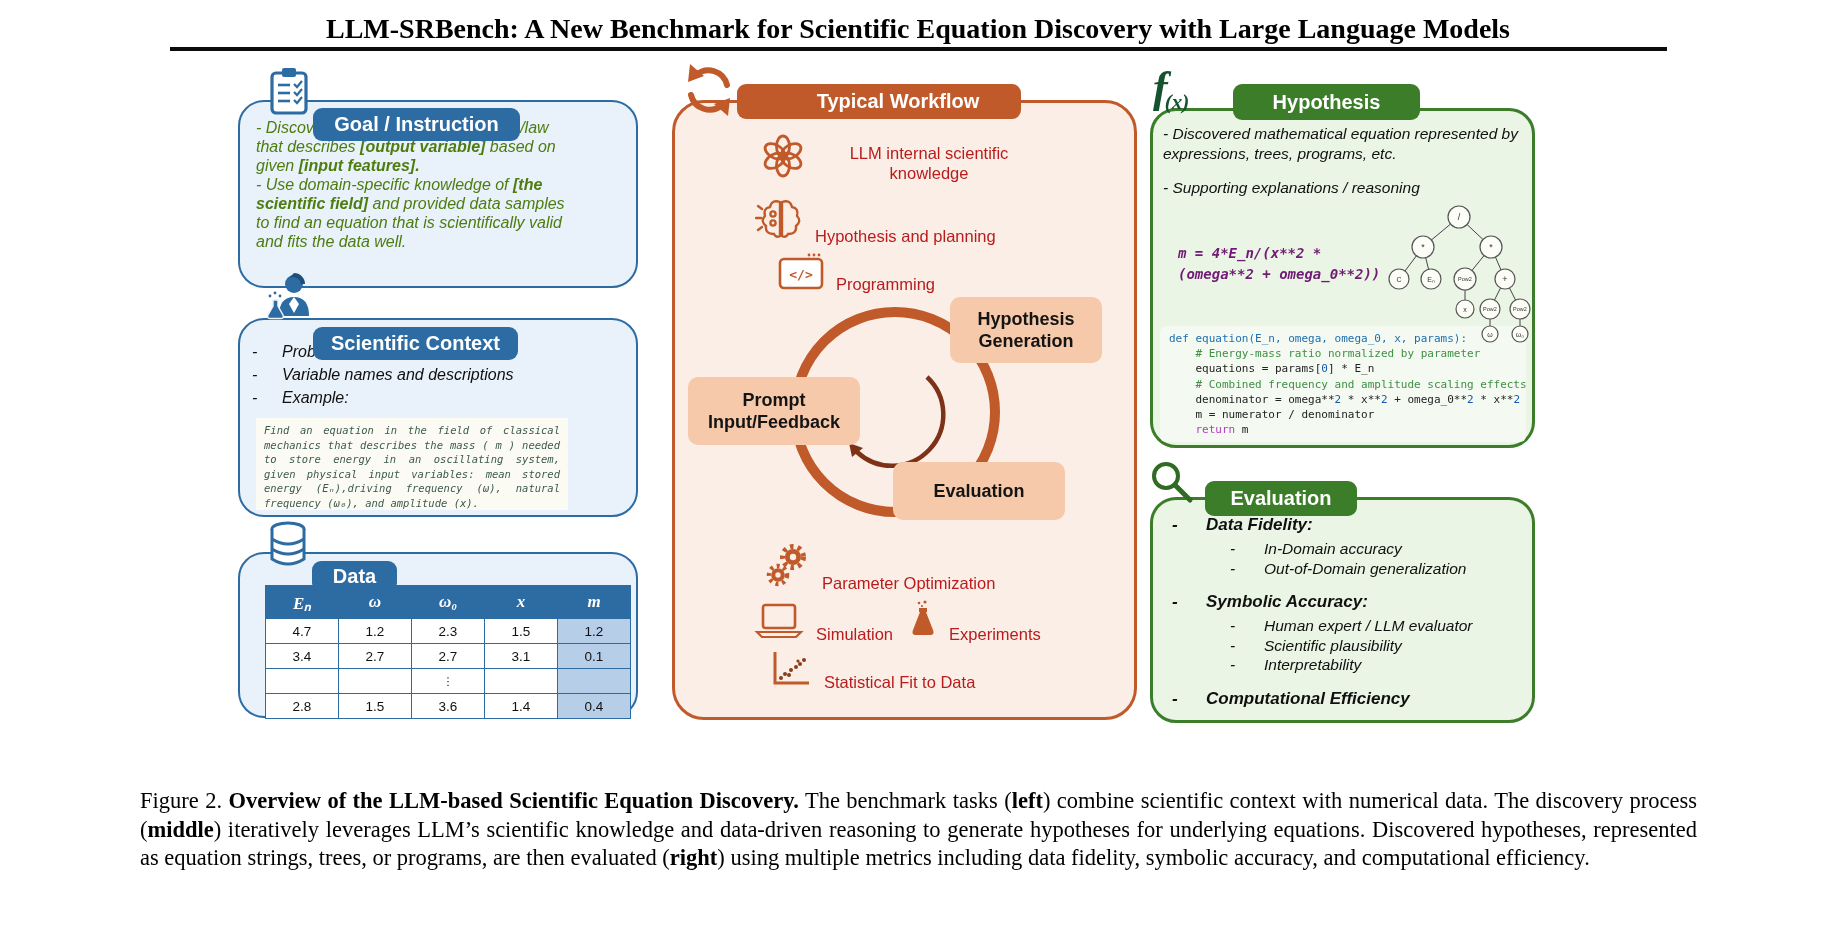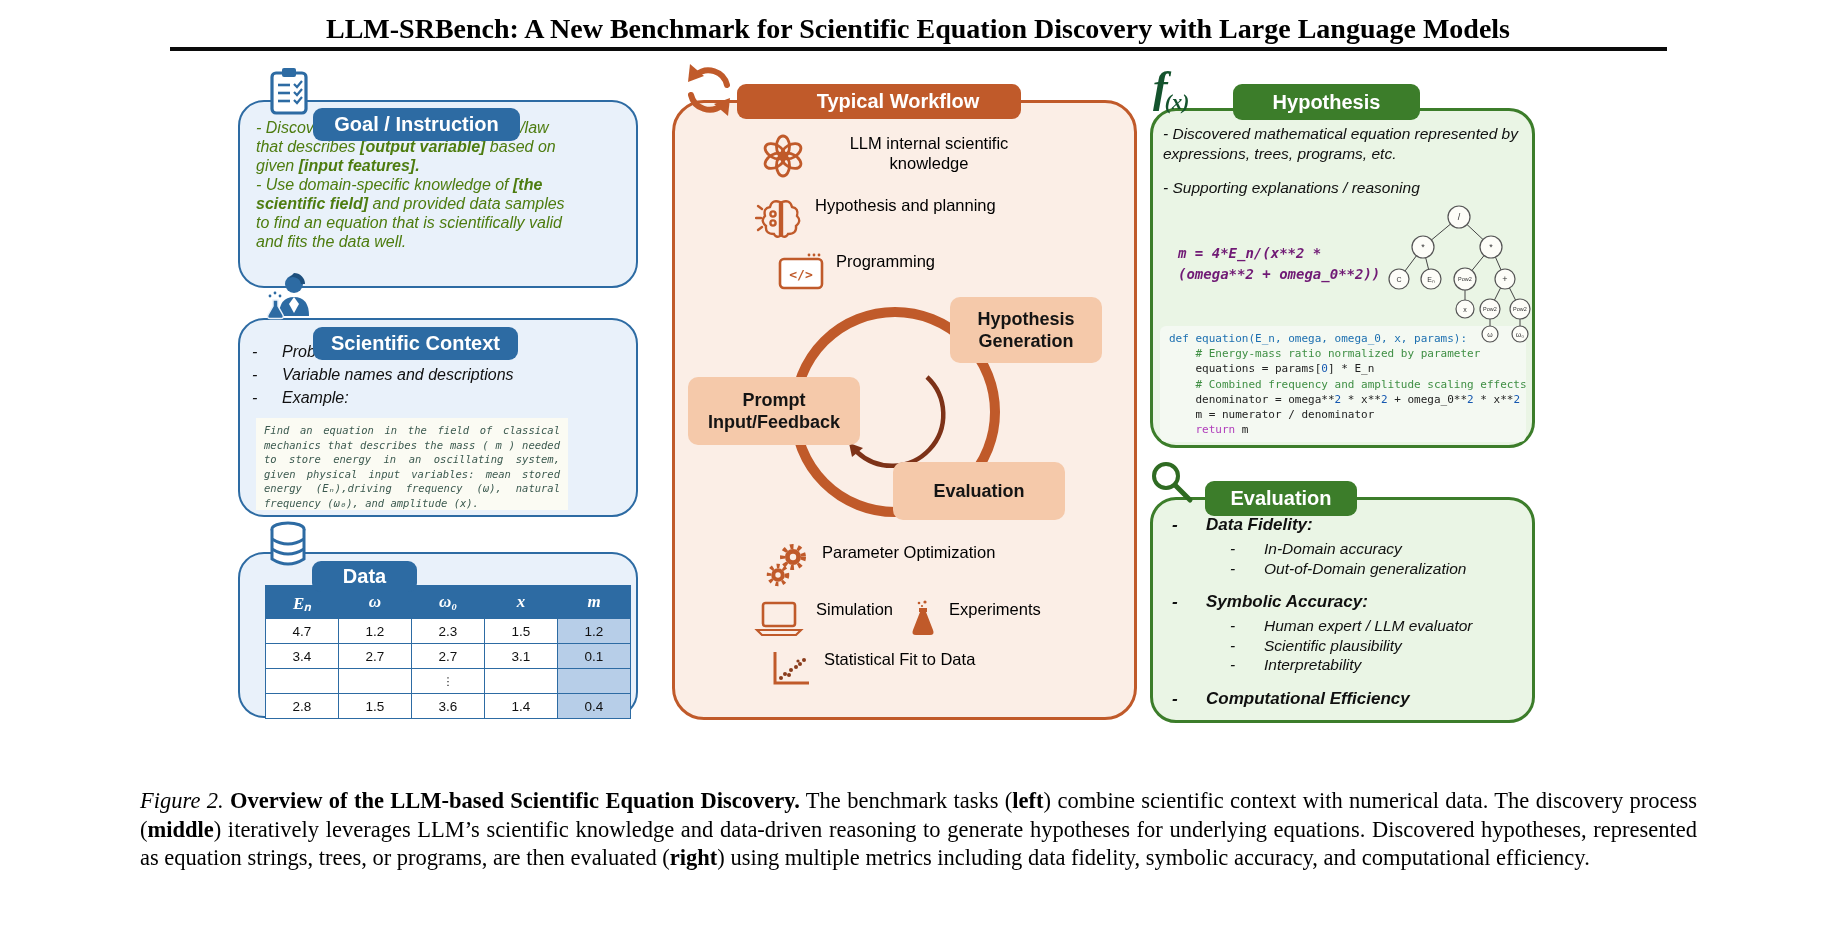--- a/index.html
+++ b/index.html
@@ -42,21 +42,21 @@
   table.data-table{position:absolute;left:265px;top:585px;border-collapse:collapse;z-index:3;}
   table.data-table th{width:70px;height:30px;background:#2d6ba3;color:#fff;
     font-family:"Liberation Serif",serif;font-style:italic;font-weight:bold;font-size:17px;
     border:1.5px solid #2d6ba3;text-align:center;}
   table.data-table td{width:70px;height:22px;background:#fff;border:1.5px solid #2d6ba3;
     font-size:13.5px;text-align:center;color:#111;}
   table.data-table td.m-col{background:#b7cee8;}
   table.data-table td.dots{font-size:11px;}
 
   
-  .wf-item{position:absolute;display:flex;align-items:flex-start;z-index:3;color:#000000;font-size:16.5px;}
+  .wf-item{position:absolute;display:flex;align-items:flex-end;z-index:3;color:#b91c1c;font-size:16.5px;}
   .wf-item .lbl{margin-left:12px;}
   .lbl-center{text-align:center;white-space:pre-line;width:222px;line-height:20px;}
 
   .cycle-svg{position:absolute;left:770px;top:302px;z-index:2;}
   .peach-box{position:absolute;z-index:4;background:#f5c9aa;border-radius:10px;
     display:flex;align-items:center;justify-content:center;text-align:center;
     font-weight:bold;font-size:18px;line-height:22px;color:#141414;white-space:pre-line;}
 
   
   .hyp-bullets{position:absolute;left:1163px;top:124px;width:366px;z-index:3;
@@ -86,21 +86,21 @@
   .eval-items .dash-row::before{width:34px;}
 
   
   .fx-icon{color:#14532d;font-family:"Liberation Serif",serif;font-style:italic;font-weight:bold;}
   .fx-f{font-size:44px;}
   .fx-x{font-size:21px;position:relative;top:7px;left:-3px;}
 
   
   .caption{position:absolute;left:140px;top:787px;width:1557px;z-index:3;
     font-family:"Liberation Serif",serif;font-size:22.5px;line-height:28.5px;color:#000;text-align:justify;}
-  .cap-i{font-style:italic;margin-top:32px;}
+  .cap-i{margin-top:32px;}
   .cap-b{font-weight:bold;}
 </style>
 </head>
 <body>
 
 <div id="page">
 
   <div class="paper-title">LLM-SRBench: A New Benchmark for Scientific Equation Discovery with Large Language Models</div>
   <div class="title-rule"></div>
 
@@ -151,21 +151,21 @@
   <div class="ctx-example">Find an equation in the field of classical mechanics that describes the mass ( m ) needed to store energy in an oscillating system, given physical input variables: mean stored energy (Eₙ),driving frequency (ω), natural frequency (ω₀), and amplitude (x).</div>
 
   <div class="panel panel-blue" style="left:238px;top:552px;width:400px;height:166px;"></div>
   <div class="icon" style="left:266px;top:520px;">
     <svg width="44" height="48" viewBox="0 0 44 48">
       <ellipse cx="22" cy="9" rx="16" ry="6" fill="#fff" stroke="#2d6ba3" stroke-width="3"></ellipse>
       <path d="M6 9 v30 q16 10 32 0 v-30" fill="#fff" stroke="#2d6ba3" stroke-width="3"></path>
       <path d="M6 19 q16 10 32 0 M6 29 q16 10 32 0" fill="none" stroke="#2d6ba3" stroke-width="3"></path>
     </svg>
   </div>
-  <div class="pill pill-blue" style="left:312px;top:537px;width:105px;height:31px;text-align:center;">
+  <div class="pill pill-blue" style="left:312px;top:537px;width:85px;height:31px;text-align:center;">
     <span>Data</span>
   </div>
   <table class="data-table">
     <tbody>
         <tr>
       <th>Eₙ</th>
       <th>ω</th>
       <th>ω₀</th>
       <th>x</th>
       <th>m</th>

